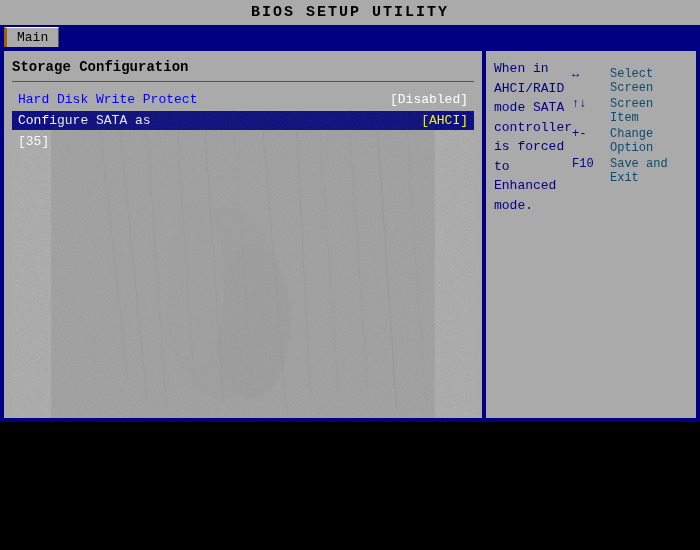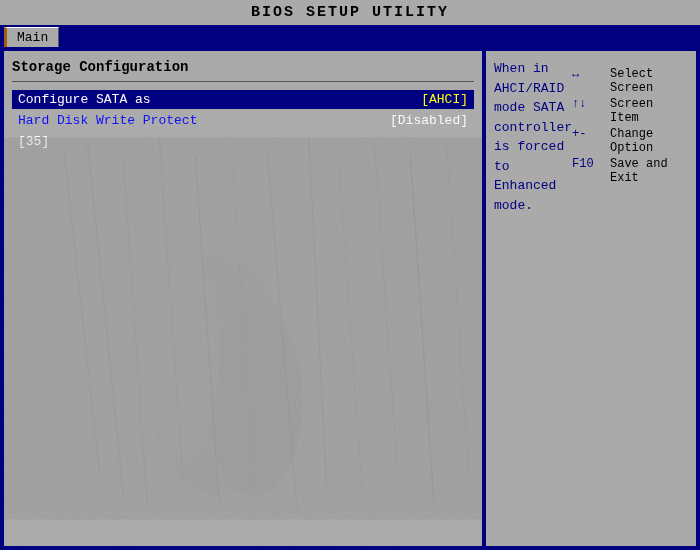--- a/index.html
+++ b/index.html
@@ -7,21 +7,21 @@
     body {
       width: 700px;
       height: 550px;
       background: #000;
       font-family: 'Courier New', Courier, monospace;
       overflow: hidden;
     }
 
     .screen {
       width: 700px;
-      height: 550px;
+      height: 422px;
       display: flex;
       flex-direction: column;
       background: #000080;
     }
 
     
     .title-bar {
       background: #aaaaaa;
       text-align: center;
       padding: 4px 0;
@@ -151,21 +151,21 @@
       color: #000080;
     }
 
     .keybind-key {
       min-width: 30px;
       text-align: left;
       color: #000080;
     }
 
     .keybind-desc {
-      color: #000000;
+      color: #0c4a6e;
     }
 
     
     .footer {
       background: #aaaaaa;
       text-align: center;
       padding: 4px 0;
       font-size: 12px;
       color: #000;
       border-top: 2px solid #000080;
@@ -192,28 +192,28 @@
       <span>Main</span>
     </div>
   </div>
 
   <div class="main-content">
 
     <div class="left-panel">
       <div class="section-title">Storage Configuration</div>
       <hr class="divider">
 
+      <div class="config-item">
+        <span class="item-label">Hard Disk Write Protect</span>
+        <span class="item-value">[Disabled]</span>
+      </div>
+
       <div class="config-item highlighted">
         <span class="item-label">Configure SATA as</span>
         <span class="item-value">[AHCI]</span>
-      </div>
-
-      <div class="config-item">
-        <span class="item-label">Hard Disk Write Protect</span>
-        <span class="item-value">[Disabled]</span>
       </div>
 
       <div class="config-item">
         <span class="item-value">[35]</span>
       </div>
 
       <div class="noise-overlay">
         <svg class="noise-svg" viewBox="0 0 400 320" xmlns="http://www.w3.org/2000/svg">
           <filter id="noise">
             <feTurbulence type="fractalNoise" baseFrequency="0.65" numOctaves="3" stitchTiles="stitch"></feTurbulence>

